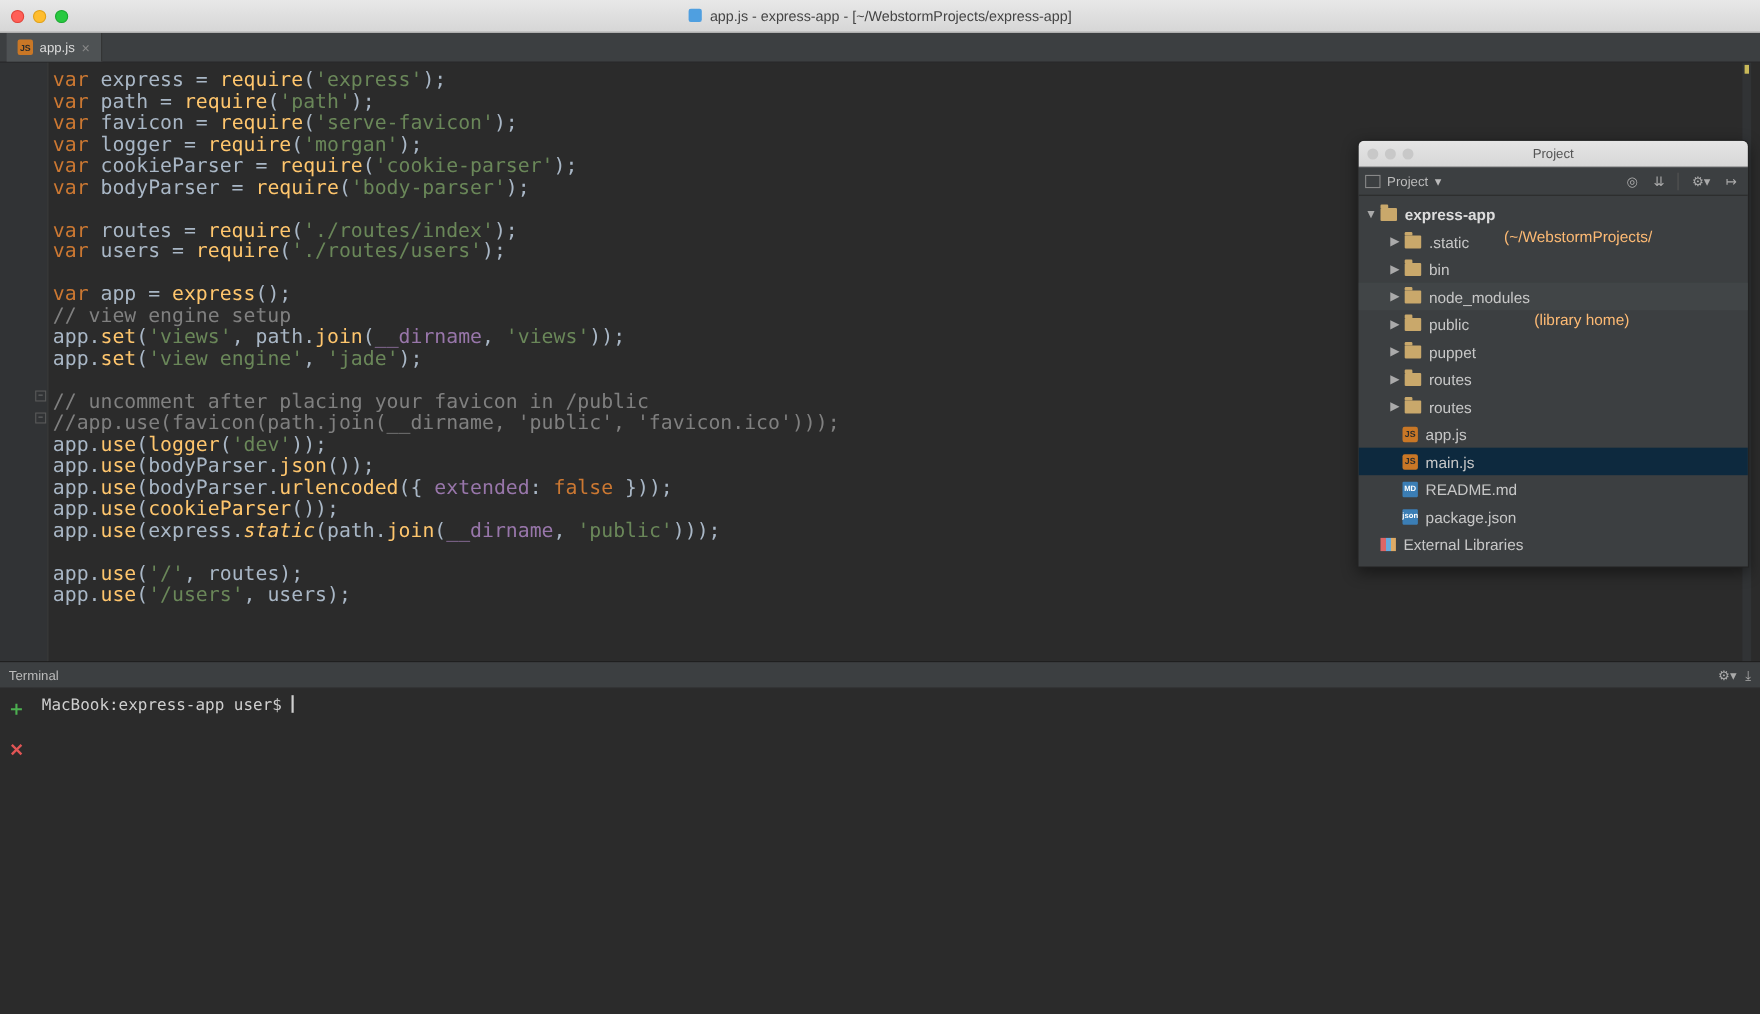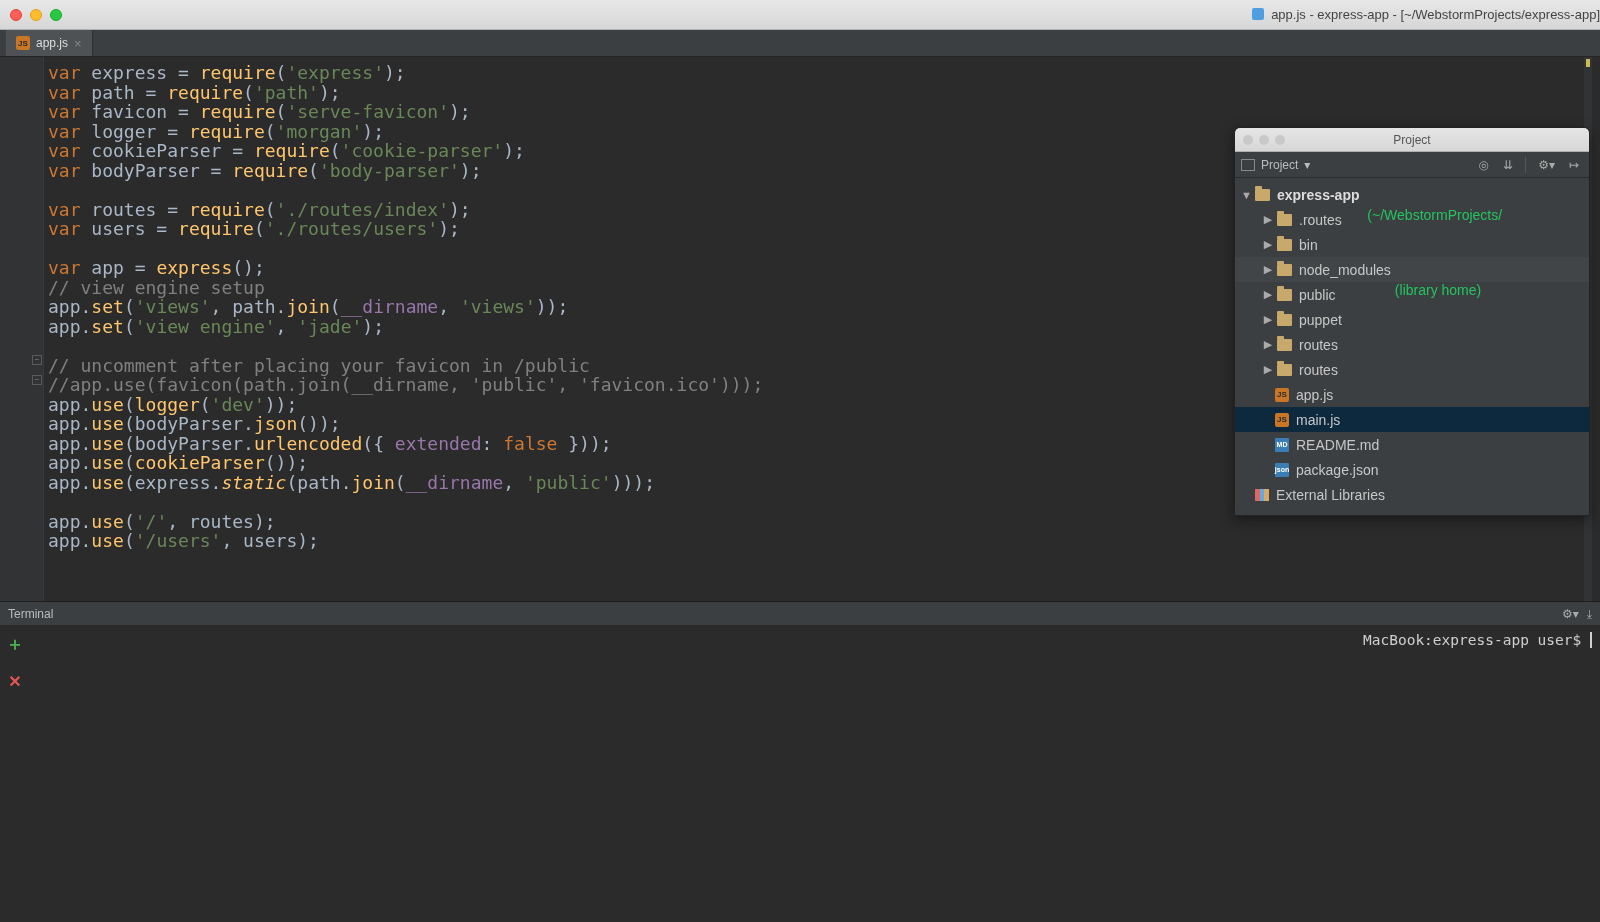--- a/index.html
+++ b/index.html
@@ -24,21 +24,21 @@
   .traffic { display: flex; gap: 8px; margin-left: 10px; }
   .traffic span {
     width: 12px; height: 12px; border-radius: 50%;
     display: inline-block;
   }
   .tr-close   { background: #ff5f57; border: 0.5px solid #e24238; }
   .tr-min     { background: #ffbd2e; border: 0.5px solid #e1a116; }
   .tr-zoom    { background: #28c940; border: 0.5px solid #17a82e; }
   .title-text {
     position: absolute; left: 0; right: 0;
-    text-align: right;
+    text-align: center;
     font-size: 13px;
     color: #444;
     pointer-events: none;
   }
   .title-text .js-ic {
     display:inline-block;width:12px;height:12px;vertical-align:-1px;
     background:#4f9fe0;border-radius:2px;margin-right:4px;
   }
 
   
@@ -194,21 +194,21 @@
   }
   .txt-ic {
     width:12px;height:14px;background:#aab4be;border-radius:1px;
     display:inline-block;margin-right:3px;position:relative;
   }
   .lib-ic{
     width:14px;height:12px;display:inline-block;margin-right:3px;
     background:linear-gradient(90deg,#d66 0 33%,#6ad 33% 66%,#da6 66%);
   }
   .bold { font-weight: 600; color:#ddd;text-align:right; }
-  .dim  { color:#22c55e;margin-top:41px; }
+  .dim  { color:#fdba74;margin-top:41px; }
   .tree-row.hl { background:#414547; }
 
   
   .terminal-wrap {
     height: 321px;
     display:flex;flex-direction:column;
     border-top:1px solid #1f1f1f;
   }
   .term-head {
     height:24px;background:#3c3f41;border-bottom:1px solid #2a2a2a;
@@ -220,21 +220,21 @@
     flex:1;background:#2b2b2b;position:relative;display:flex;
   }
   .term-gutter{
     width:30px;background:#2b2b2b;display:flex;flex-direction:column;
     align-items:center;padding-top:6px;gap:16px;
   }
   .term-gutter .plus{color:#4caf50;font-size:18px;font-weight:bold;cursor:pointer;}
   .term-gutter .x{color:#e05555;font-size:16px;font-weight:bold;cursor:pointer;}
   .term-content{
     flex:1;padding:6px 8px;
-    font-family:Menlo,Consolas,monospace;font-size:14.5px;color:#cfcfcf;text-align:right;
+    font-family:Menlo,Consolas,monospace;font-size:14.5px;color:#cfcfcf;
   }
   .cursor{
     display:inline-block;width:1px;height:16px;border:1px solid #cfcfcf;
     vertical-align:-3px;
   }
 </style>
 </head>
 <body>
 
 <div class="titlebar">
@@ -315,21 +315,21 @@
         <div class="tree-row">
   <span class="tree-arrow">▼</span>
   <span class="folder-ic"></span>
   <span class="bold">express-app</span>
   <span class="dim">&nbsp;(~/WebstormProjects/</span>
 </div>
         <div class="tree-row">
     <span class="indent" style="width:18px"></span>
           <span class="tree-arrow">▶</span>
           <span class="folder-ic"></span>
-          <span>.routes</span>
+          <span>.static</span>
   </div>
         <div class="tree-row">
     <span class="indent" style="width:18px"></span>
           <span class="tree-arrow">▶</span>
           <span class="folder-ic"></span>
           <span>bin</span>
   </div>
         <div class="tree-row hl">
     <span class="indent" style="width:18px"></span>
           <span class="tree-arrow">▶</span>

